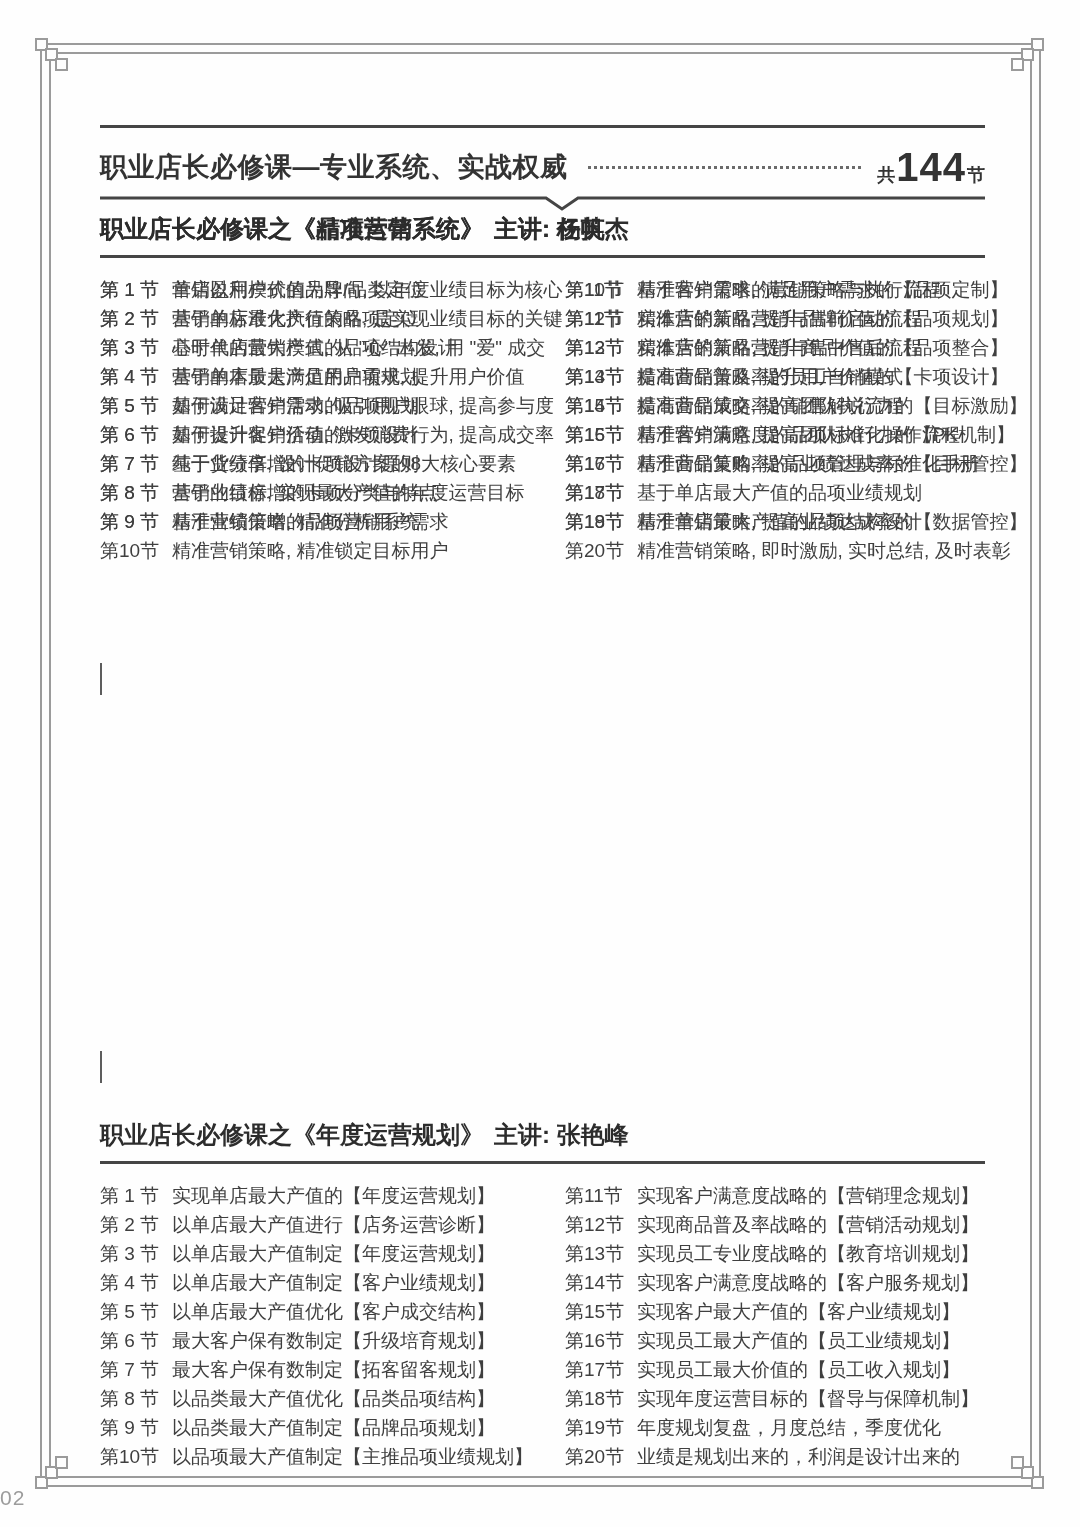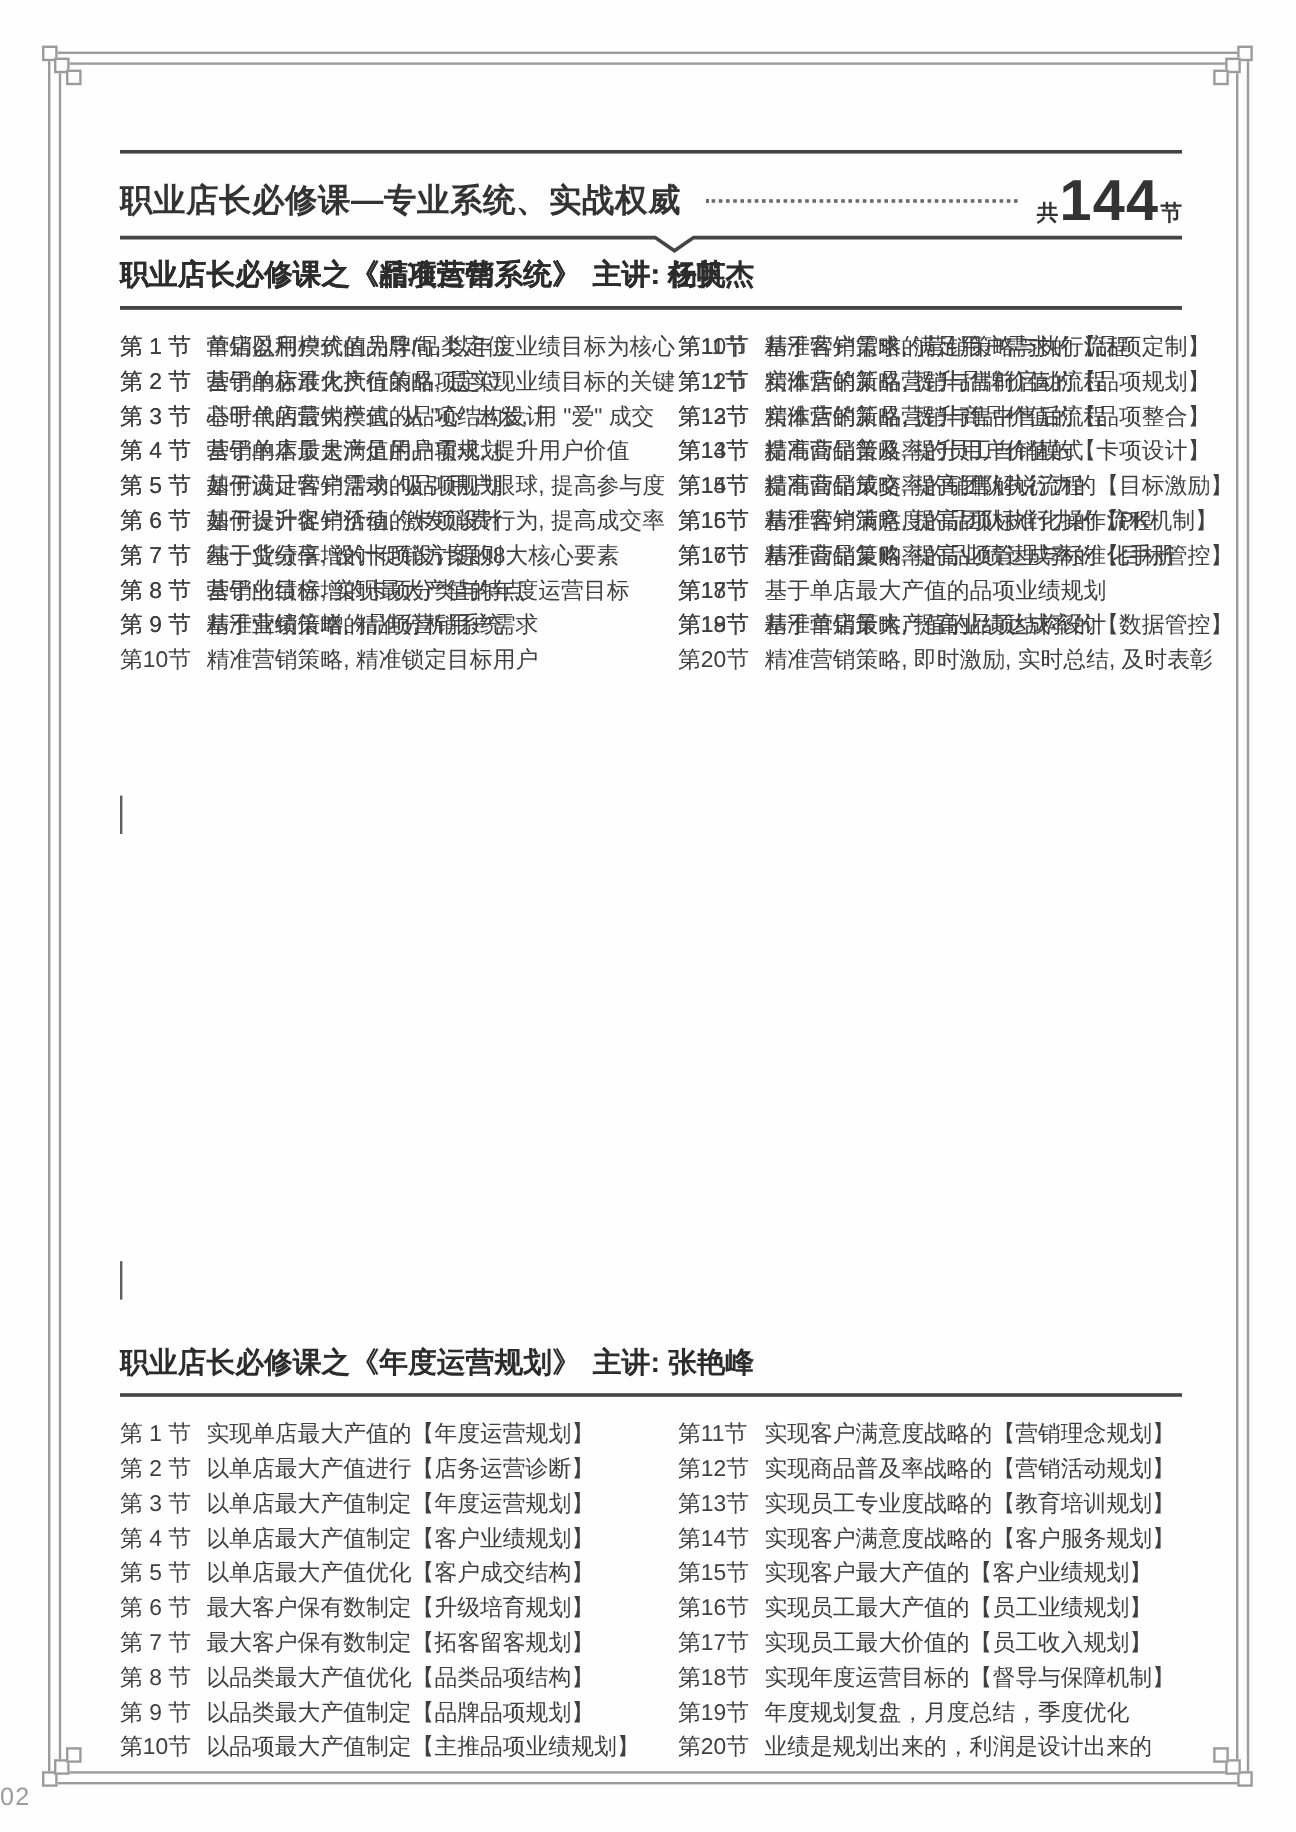--- a/index.html
+++ b/index.html
@@ -18,21 +18,21 @@
   }
   
   .content { position:absolute; left:100px; top:125px; width:885px; }
   
   .doc-header { border-top:3px solid #454545; padding-top:13px; }
   .doc-header-row { display:flex; align-items:center; height:52px; }
   .doc-title { font-size:27px; font-weight:bold; color:#333; letter-spacing:0.5px; white-space:nowrap;text-align:right; }
   .dotted-leader { flex:1; height:0; border-bottom:3px dotted #6b6b6b; margin:0 16px 0 20px; }
   .count-group { display:flex; align-items:baseline; white-space:nowrap; color:#333; }
   .count-small { font-size:18px; font-weight:bold; }
-  .count-big { font-size:48px; font-weight:bold; letter-spacing:1px; margin:0 1px; }
+  .count-big { font-size:40px; font-weight:bold; letter-spacing:1px; margin:0 1px; }
   .notch-line { display:block; margin-top:2px; }
   
   .sections { position:relative; }
   .section { position:absolute; left:0; right:0; }
   .section:nth-child(1) { top:100px; }
   .section:nth-child(2) { top:512px; }
   .section:nth-child(3) { top:906px; }
   .sec-heading { font-size:24px; font-weight:bold; color:#2c2c2c; white-space:nowrap; }
   .sec-lecturer { margin-left:10px; }
   .sec-rule { border-top:3px solid #454545; margin-top:10px; }

